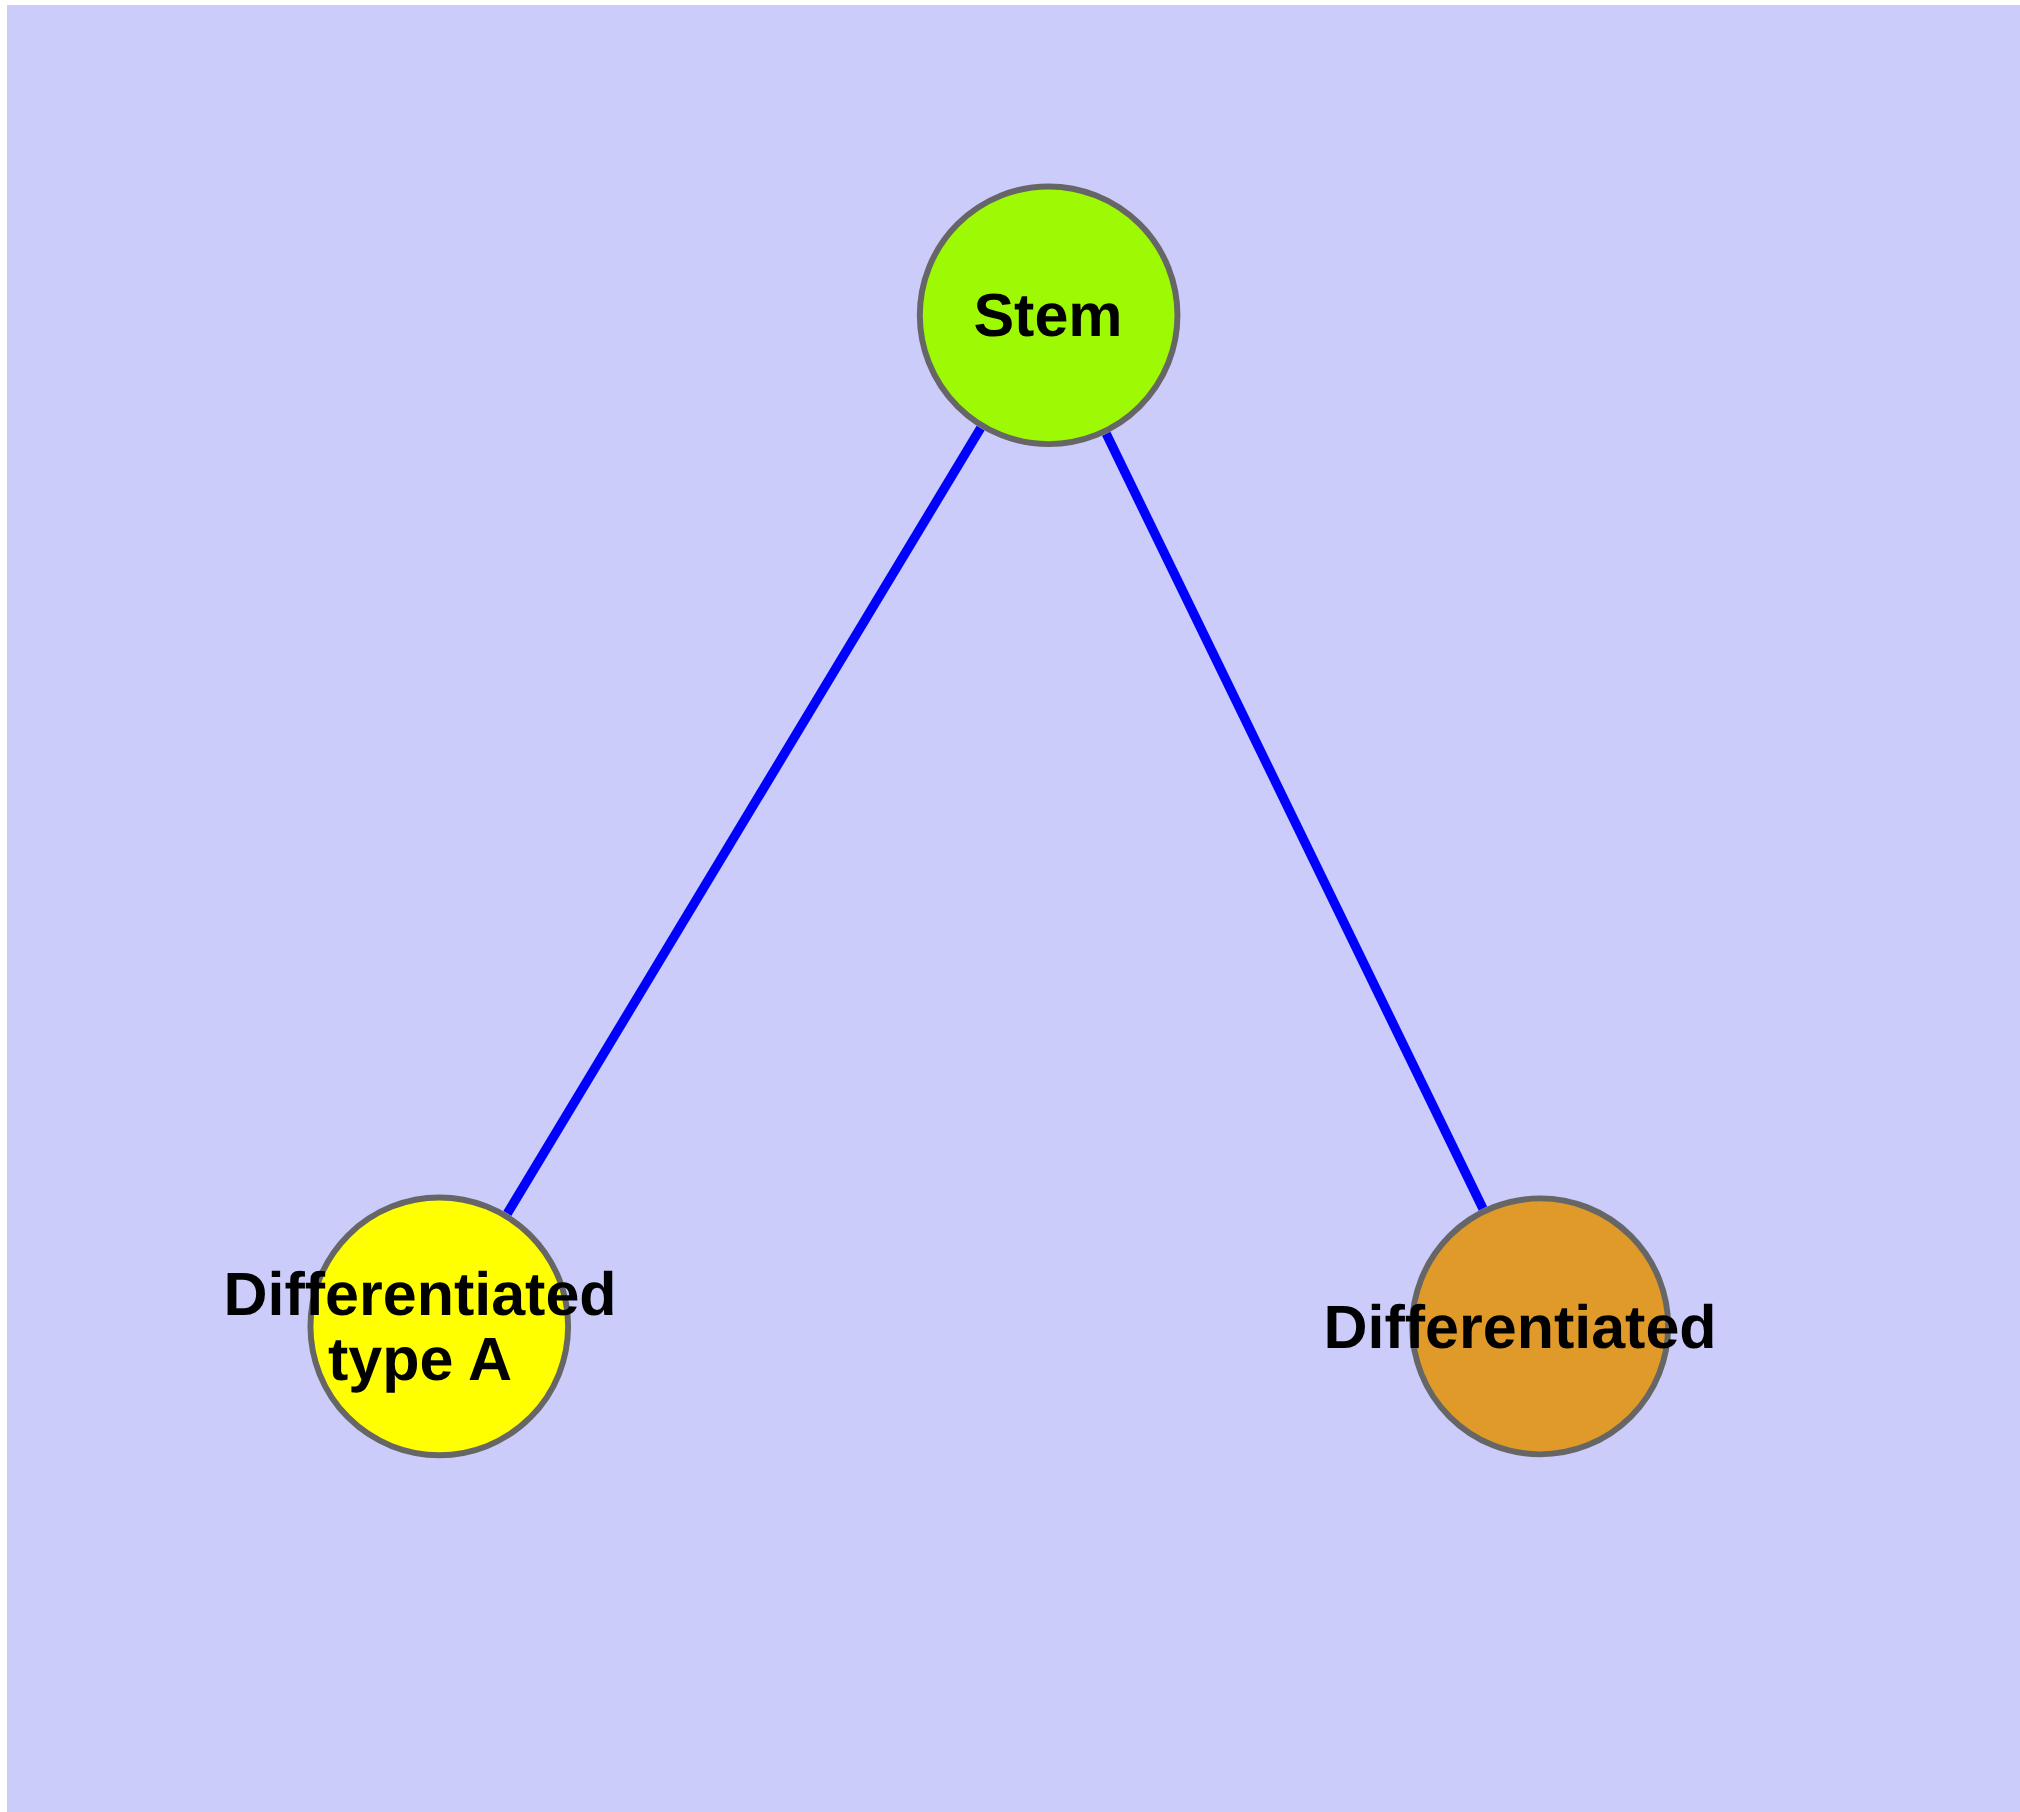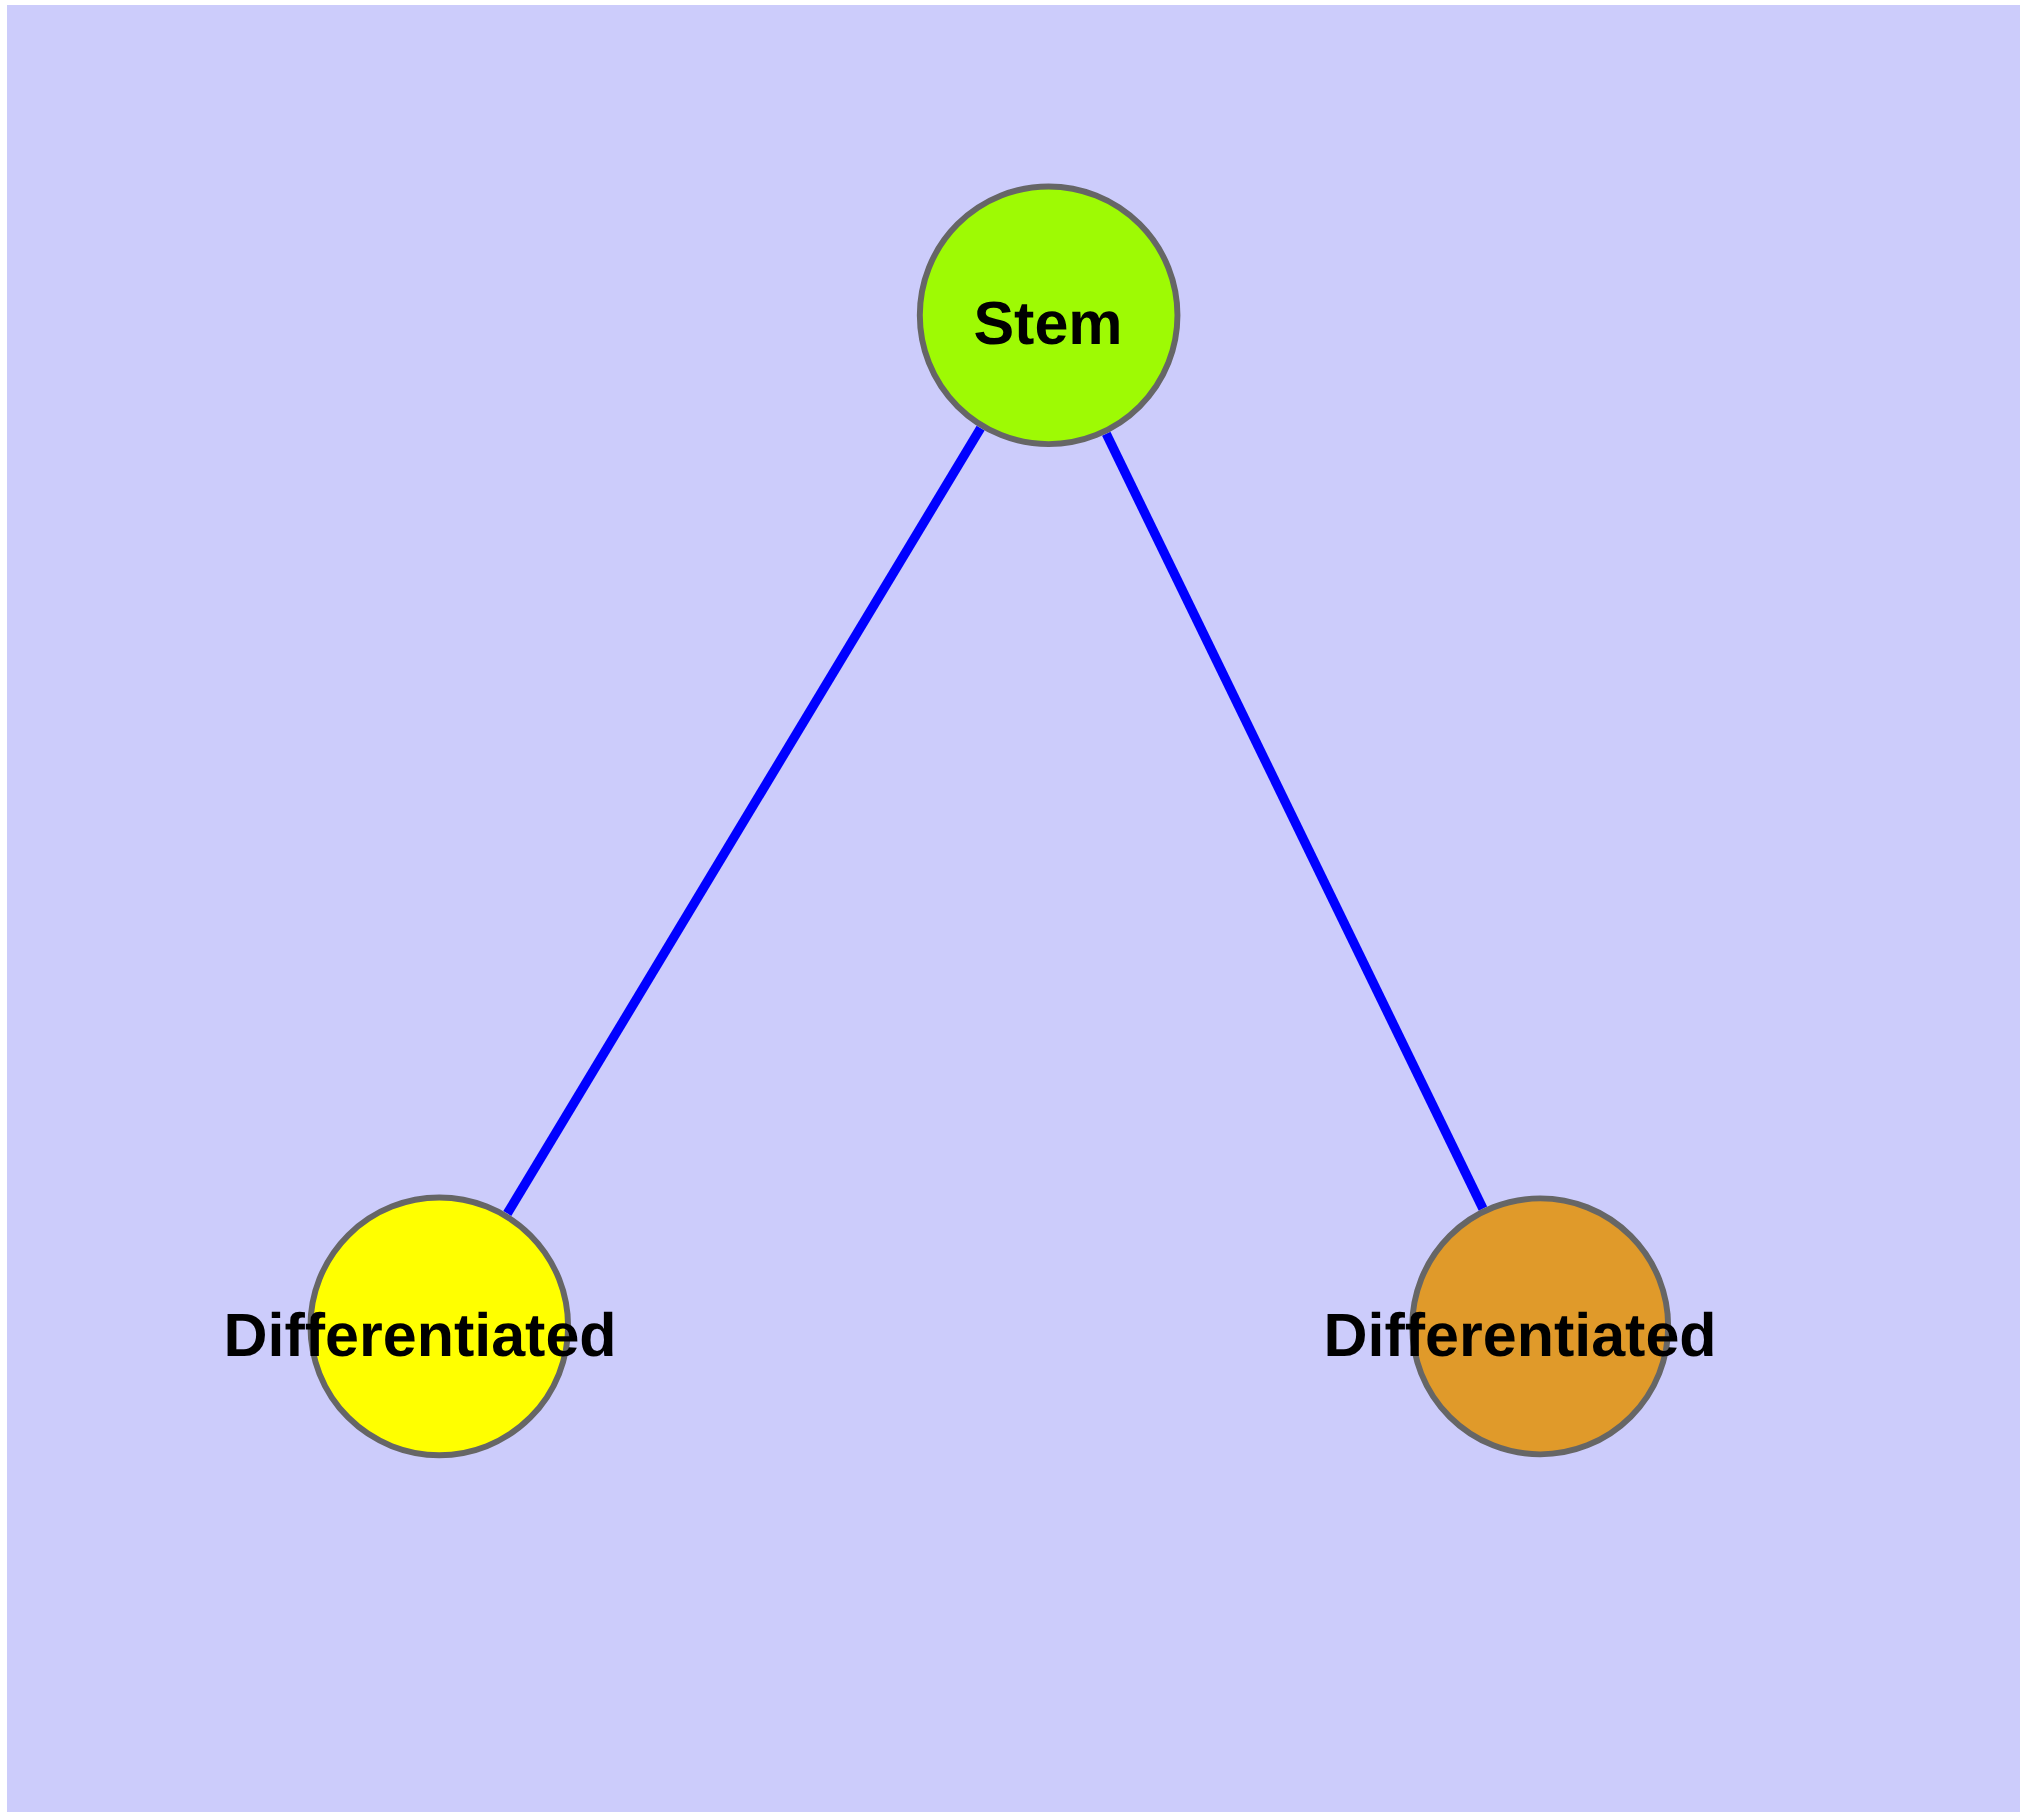--- a/index.html
+++ b/index.html
@@ -35,38 +35,37 @@
   .node-label {
     position: absolute;
     text-align: center;
     color: #000000;
     font-weight: bold;
     line-height: 1.06;
     white-space: pre;
     transform: translate(-50%, -50%);
     pointer-events: none;
     text-rendering: geometricPrecision;
-    margin-top: 8px;
   }
 </style>
 </head>
 <body>
 
 <div id="canvas">
   <div id="plot-area"></div>
   <svg id="graph-svg" viewBox="0 0 2384 2138" xmlns="http://www.w3.org/2000/svg">
     <g id="edges-layer">
         <line x1="1156.7333912640254" y1="505.18228681782716" x2="598.2666087359746" y2="1431.8177131821728" stroke="#0000ff" stroke-width="11" stroke-linecap="butt"></line>
         <line x1="1304.9900504464158" y1="511.8485003147829" x2="1749.4471846046865" y2="1426.0508469541226" stroke="#0000ff" stroke-width="11" stroke-linecap="butt"></line>
       </g>
     <g id="nodes-layer">
         <circle cx="1237" cy="372" r="152" fill="#9efa04" stroke="#666666" stroke-width="7"></circle>
         <circle cx="518" cy="1565" r="152" fill="#ffff00" stroke="#666666" stroke-width="7"></circle>
         <circle cx="1817" cy="1565" r="151" fill="#e09a2a" stroke="#666666" stroke-width="7"></circle>
       </g>
   </svg>
   <div id="labels-layer">
       <div class="node-label" style="left: 1048px; top: 315px; font-size: 61px; color: rgb(0, 0, 0);"><div>Stem</div></div>
-      <div class="node-label" style="left: 420px; top: 1327px; font-size: 61px; color: rgb(0, 0, 0);"><div>Differentiated</div></div>
+      <div class="node-label" style="left: 420px; top: 1327px; font-size: 61px; color: rgb(0, 0, 0);"><div>Differentiated</div><div>type A</div></div>
       <div class="node-label" style="left: 1520px; top: 1327px; font-size: 61px; color: rgb(0, 0, 0);"><div>Differentiated</div></div>
     </div>
 </div>
 
 
 </body></html>

